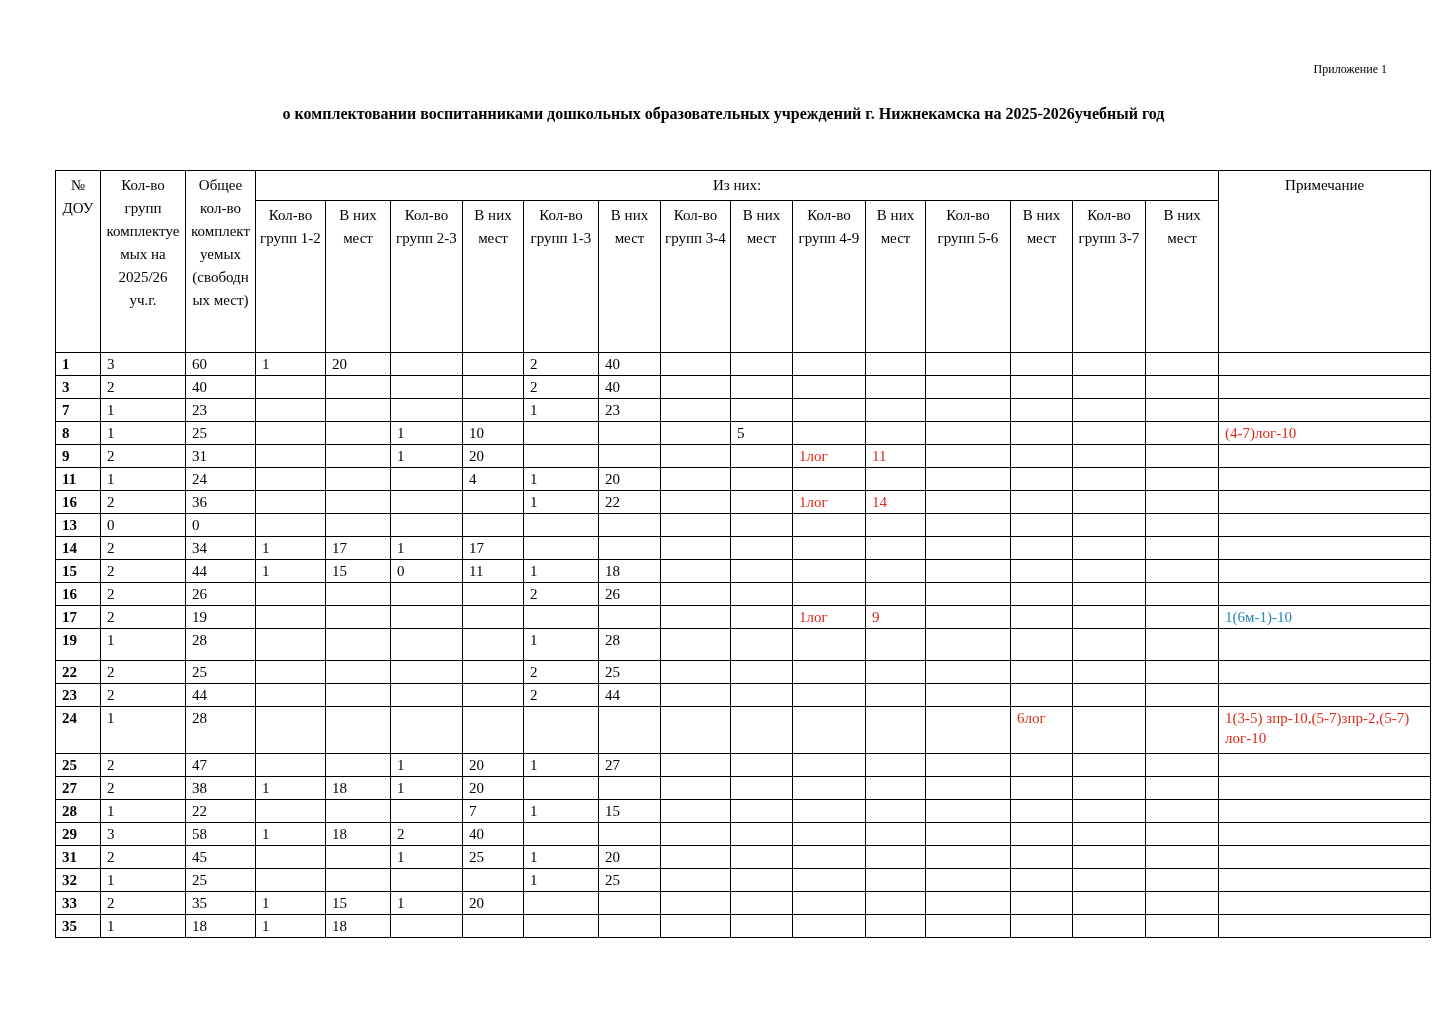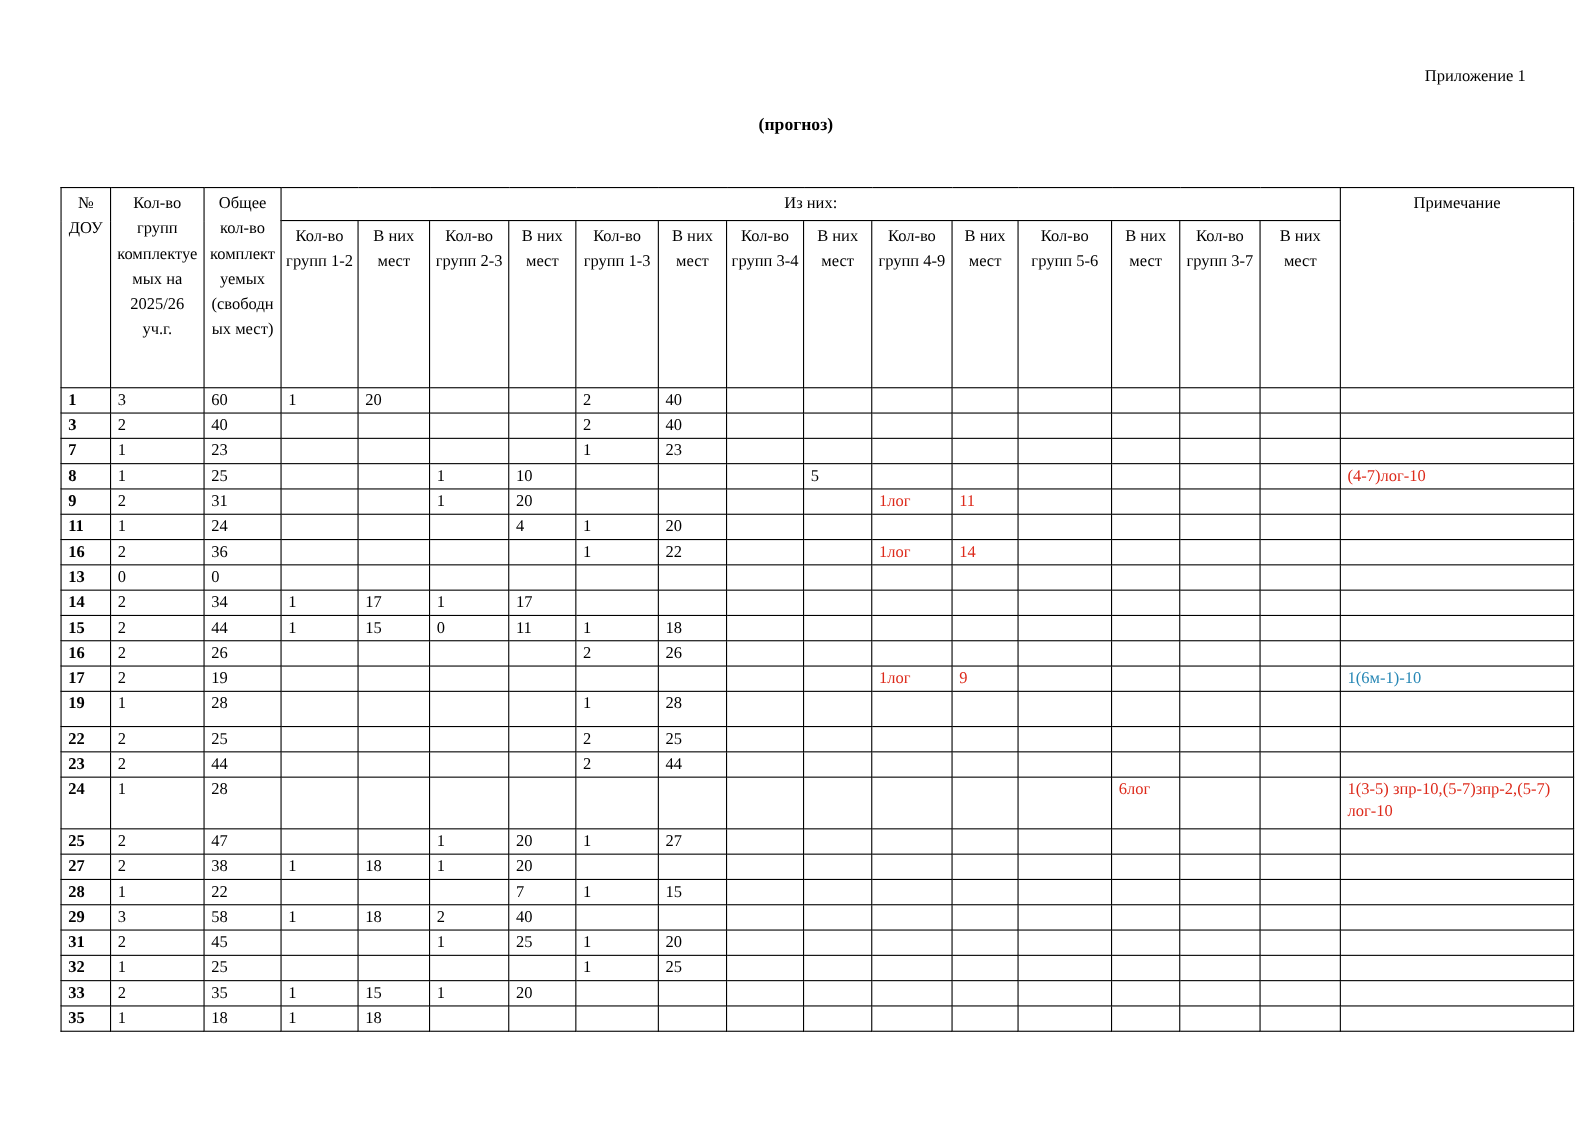--- a/index.html
+++ b/index.html
@@ -11,21 +11,21 @@
     background: #ffffff;
     font-family: "Liberation Serif", "DejaVu Serif", serif;
     font-size: 15px;
     color: #000000;
     overflow: hidden;
   }
   .annotation {
     position: absolute;
     top: 62px;
     right: 60px;
-    font-size: 15px;
+    font-size: 12px;
   }
   .doc-title {
     position: absolute;
     top: 103px;
     left: 36px;
     width: 1375px;
     text-align: center;
     font-weight: bold;
     font-size: 16px;
     line-height: 21.5px;
@@ -69,21 +69,21 @@
   .c-blue { color: var(--accent-blue, #2787b5); }
 </style>
 </head>
 <body>
 
 <div class="page">
 
   <div class="annotation">Приложение 1</div>
 
   <div class="doc-title">
-    <div>(прогноз)</div>
+    <div>о комплектовании воспитанниками дошкольных образовательных учреждений г. Нижнекамска на 2025-2026учебный год</div>
   </div>
 
   <table class="main">
     <colgroup>
       <col style="width:45px">
         <col style="width:85px">
         <col style="width:70px">
       <col style="width:70px">
         <col style="width:65px">
       <col style="width:72px">

